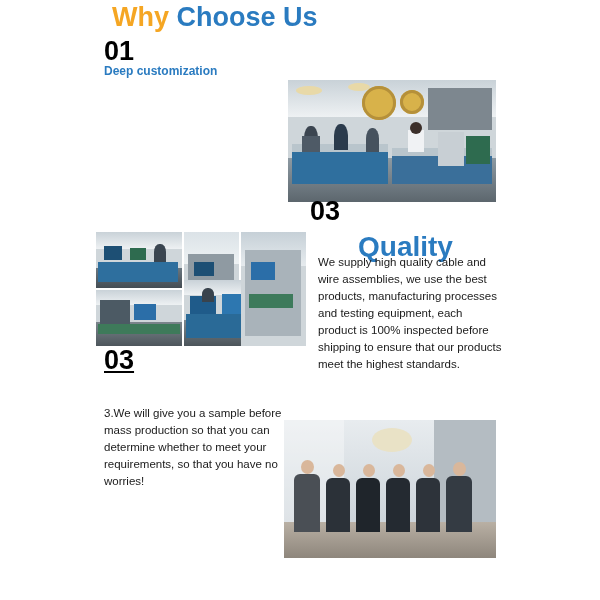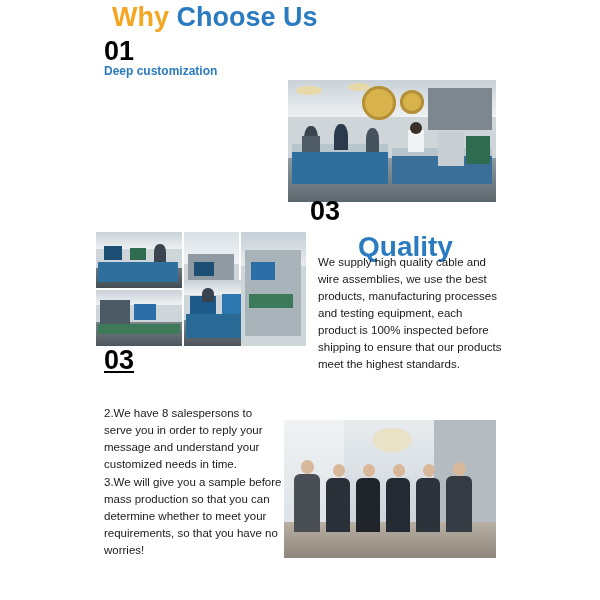--- a/index.html
+++ b/index.html
@@ -197,21 +197,20 @@
 
   <div class="photo ph2e">
     <div class="ceil" style="height:30%; background:linear-gradient(#c6d0d7,#e6ebee);"></div>
     <div class="machine" style="left:4px; top:18px; width:56px; height:86px; background:#a9b3ba;"></div>
     <div class="screen" style="left:10px; top:30px; width:24px; height:18px; background:#2b6ea8;"></div>
     <div class="green" style="left:8px; top:62px; width:44px; height:14px; background:#3d7a5b;"></div>
   </div>
 
   <div class="num num-03">03</div>
   <div class="body-txt body-3">
-    <p>2.We have 8 salespersons to serve you in order to reply your message and understand your customized needs in time.</p>
     <p>3.We will give you a sample before mass production so that you can determine whether to meet your requirements, so that you have no worries!</p>
   </div>
 
   <div class="photo ph3">
     <div class="sky" style="height:100%; background:linear-gradient(#e8ecef,#c3ccd3);"></div>
     <div class="glass" style="left:0; top:0; width:60px; height:138px;"></div>
     <div class="lamp" style="left:88px; top:8px; width:40px; height:24px; background:#e9e2c6;"></div>
     <div class="wall" style="left:150px; top:0; width:62px; height:138px; background:#b4bcc2;"></div>
     <div class="floor" style="height:26%; background:linear-gradient(#b9b0a4,#8e867c);"></div>
 

